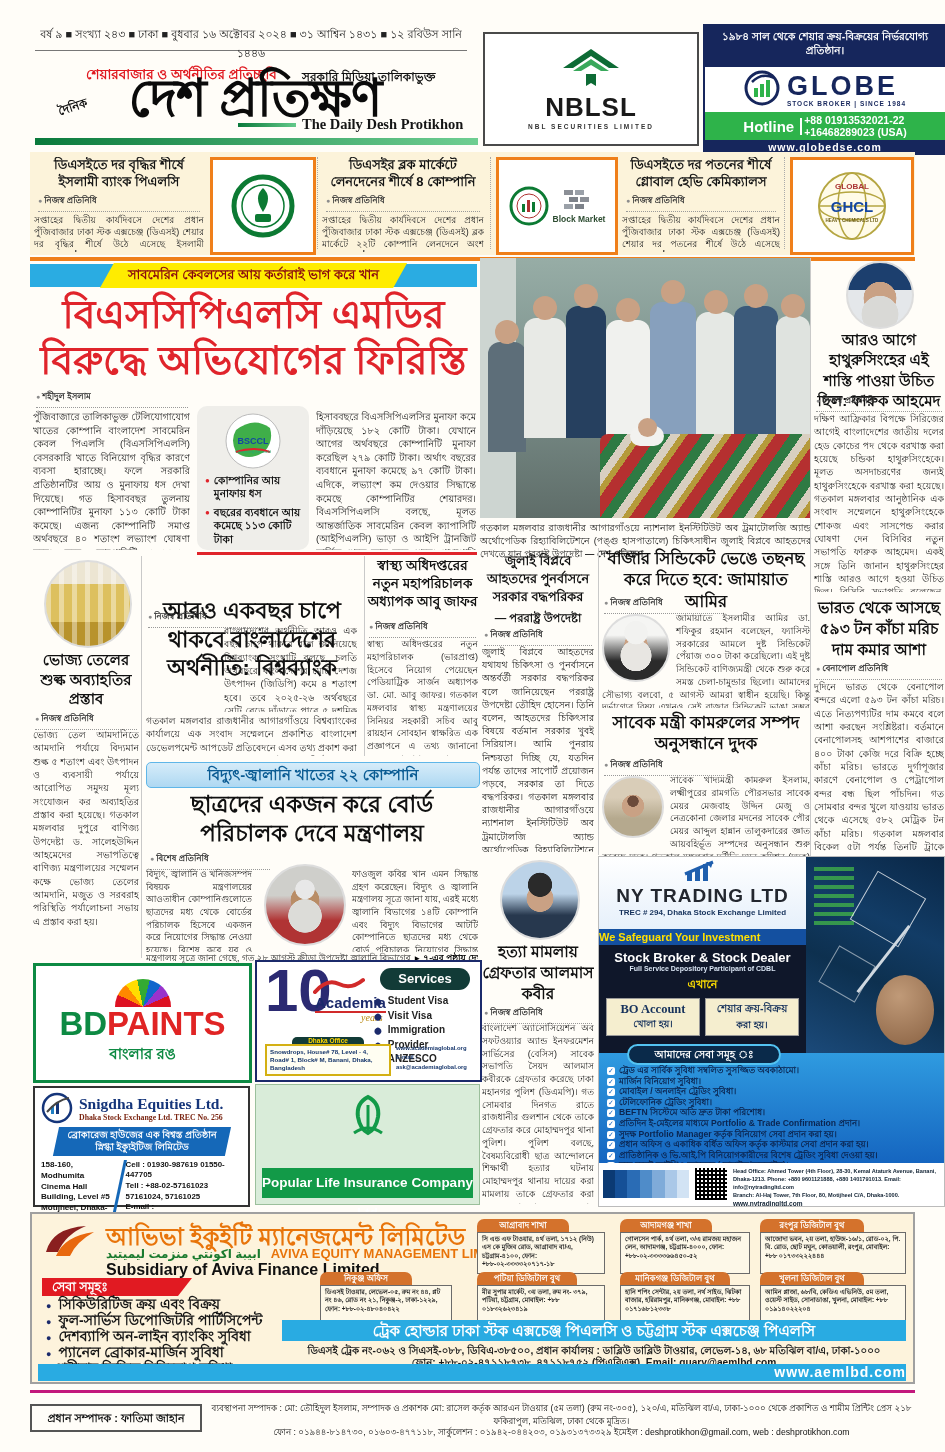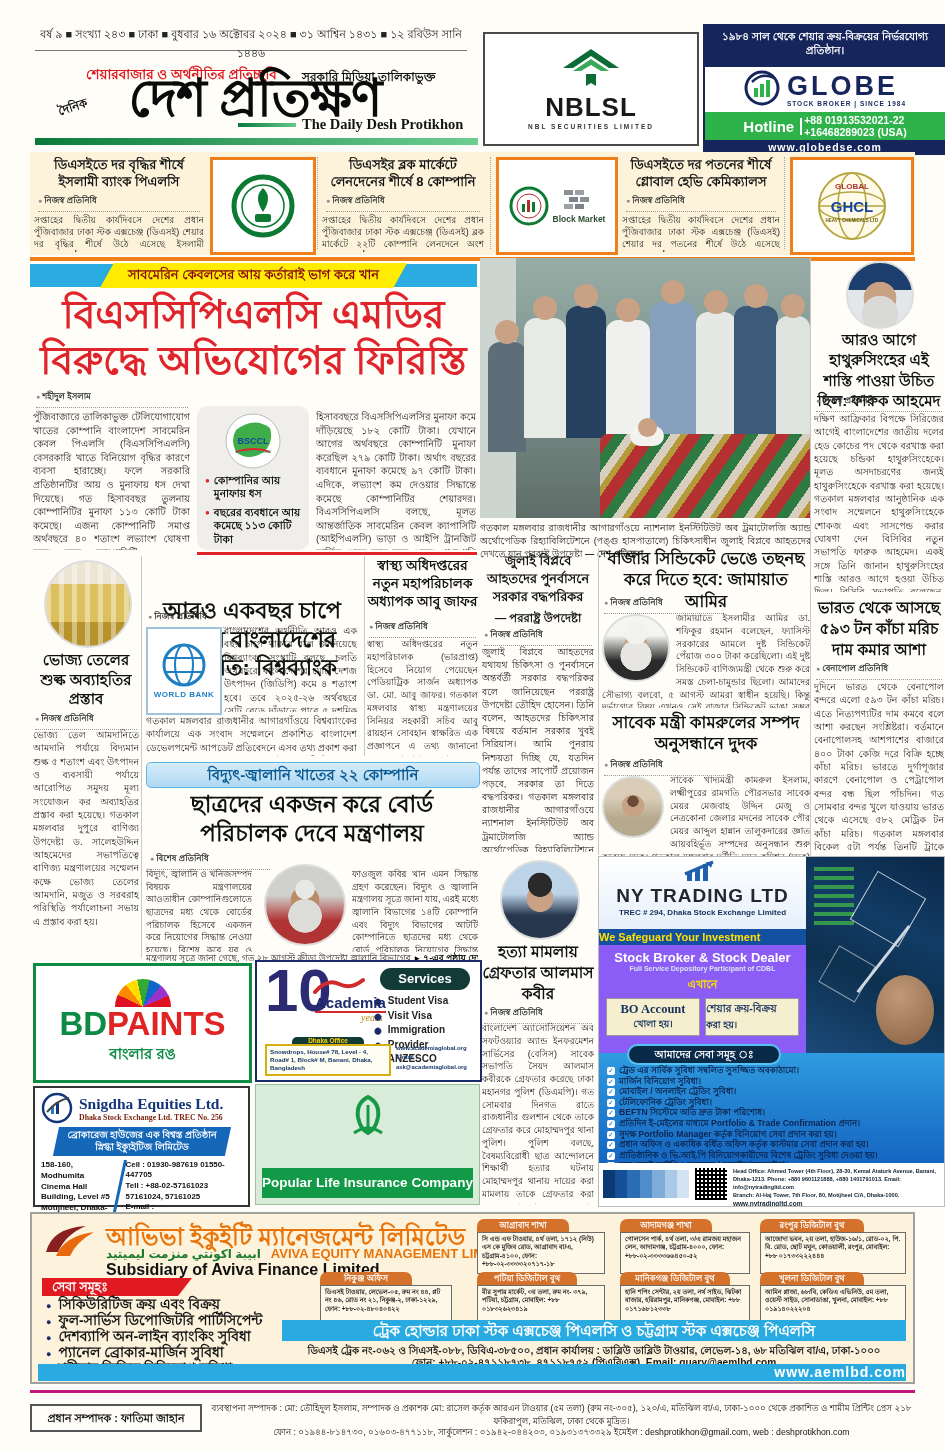--- a/index.html
+++ b/index.html
@@ -277,29 +277,20 @@
 
   <div class="abs circle" style="left:44px;top:560px;width:84px;height:84px;border:2px solid #ddd;background:
       repeating-linear-gradient(90deg, rgba(255,255,255,.4) 0 5px, transparent 5px 13px),
       linear-gradient(180deg,#ece5d2 0 26%, #ddc05e 26% 72%, #b8932c 72%);"></div>
   <div class="abs hl" style="left:33px;top:650px;width:106px;font-size:15px;line-height:1.3;">ভোজ্য তেলের শুল্ক অব্যাহতির প্রস্তাব</div>
   <div class="abs byline" style="left:35px;top:712px;width:102px;">নিজস্ব প্রতিনিধি</div>
   <div class="abs bn clip" style="left:33px;top:728px;width:106px;height:230px;font-size:9.4px;">ভোজ্য তেল আমদানিতে আমদানি পর্যায়ে বিদ্যমান শুল্ক ৫ শতাংশ এবং উৎপাদন ও ব্যবসায়ী পর্যায়ে আরোপিত সমুদয় মূল্য সংযোজন কর অব্যাহতির প্রস্তাব করা হয়েছে। গতকাল মঙ্গলবার দুপুরে বাণিজ্য উপদেষ্টা ড. সালেহউদ্দিন আহমেদের সভাপতিত্বে বাণিজ্য মন্ত্রণালয়ের সম্মেলন কক্ষে ভোজ্য তেলের আমদানি, মজুত ও সরবরাহ পরিস্থিতি পর্যালোচনা সভায় এ প্রস্তাব করা হয়।</div>
 
   <div class="abs hl" style="left:146px;top:557px;width:212px;font-size:22px;line-height:1.3;margin-top:40px;">আরও একবছর চাপে থাকবে বাংলাদেশের অর্থনীতি: বিশ্বব্যাংক</div>
   <div class="abs byline" style="left:148px;top:610px;width:120px;">নিজস্ব প্রতিনিধি</div>
-  <div class="abs" style="left:146px;top:627px;width:72px;height:84px;border:2px solid #9fc2dd;background:#fff;display:flex;flex-direction:column;align-items:center;justify-content:center;gap:3px;">
-    <svg width="44" height="44" viewBox="0 0 44 44">
-      <circle cx="22" cy="22" r="20" fill="none" stroke="#1f7fc4" stroke-width="3"></circle>
-      <ellipse cx="22" cy="22" rx="9" ry="20" fill="none" stroke="#1f7fc4" stroke-width="2"></ellipse>
-      <line x1="2" y1="15" x2="42" y2="15" stroke="#1f7fc4" stroke-width="2"></line>
-      <line x1="2" y1="29" x2="42" y2="29" stroke="#1f7fc4" stroke-width="2"></line>
-    </svg>
-    <span style="font-size:8px;font-weight:800;color:#1f7fc4;letter-spacing:.5px;">WORLD BANK</span>
-  </div>
   <div class="abs bn clip" style="left:224px;top:624px;width:133px;height:88px;font-size:9.4px;">বাংলাদেশের অর্থনীতি আরও এক বছর চাপে থাকবে বলে জানিয়েছে বিশ্বব্যাংক। সংস্থাটি বলছে, চলতি অর্থবছরে বাংলাদেশের মোট দেশজ উৎপাদন (জিডিপি) কমে ৪ শতাংশ হবে। তবে ২০২৫-২৬ অর্থবছরে সেটি বেড়ে দাঁড়াতে পারে ৫ দশমিক ৫ শতাংশ।</div>
   <div class="abs bn clip" style="left:146px;top:714px;width:211px;height:42px;font-size:9.4px;">
     <span>গতকাল মঙ্গলবার রাজধানীর আগারগাঁওয়ে বিশ্বব্যাংকের কার্যালয়ে এক সংবাদ সম্মেলনে প্রকাশিত বাংলাদেশ ডেভেলপমেন্ট আপডেট প্রতিবেদনে এসব তথ্য প্রকাশ করা হয়। সংবাদ সম্মেলনে বক্তব্য অনলাইনে ওয়াশিংটন থেকে বক্তব্য রাখেন- বিশ্বব্যাংকের কান্ট্রি ডিরেক্টর আবদৌলায়ে সেক। এ সময় উপস্থিত ছিলেন- বিশ্বব্যাংকের সিনিয়র ইকোনমিস্ট ধ্রুব শর্মা, ইকোনমিস্ট</span>
     
   </div>
 
   <div class="abs hl" style="left:367px;top:557px;width:111px;font-size:13.5px;line-height:1.35;">স্বাস্থ্য অধিদপ্তরের নতুন মহাপরিচালক অধ্যাপক আবু জাফর</div>
   <div class="abs byline" style="left:369px;top:620px;width:107px;">নিজস্ব প্রতিনিধি</div>
   <div class="abs bn clip" style="left:367px;top:638px;width:111px;height:118px;font-size:9px;">
     <span>স্বাস্থ্য অধিদপ্তরের নতুন মহাপরিচালক (ভারপ্রাপ্ত) হিসেবে নিয়োগ পেয়েছেন পেডিয়াট্রিক সার্জন অধ্যাপক ডা. মো. আবু জাফর। গতকাল মঙ্গলবার স্বাস্থ্য মন্ত্রণালয়ের সিনিয়র সহকারী সচিব আবু রায়হান সোবহান স্বাক্ষরিত এক প্রজ্ঞাপনে এ তথ্য জানানো হয়েছে। প্রজ্ঞাপনে বলা হয়েছে, সাবেক মহাপরিচালক অধ্যাপক ডা. মোহাম্মদ রোবেদ আমিনকে পরবর্তী উপযুক্ত পদে পদায়নের জন্য পার-১ শাখায়</span>
@@ -418,30 +409,30 @@
         <rect x="8" y="12" width="5" height="9" fill="#1f5fae"></rect>
         <rect x="16" y="8" width="5" height="13" fill="#1f5fae"></rect>
         <rect x="24" y="4" width="5" height="17" fill="#1f5fae"></rect>
         <path d="M6 14 L34 2" stroke="#1f5fae" stroke-width="3" fill="none"></path>
         <path d="M34 2 l-7 0 5 6 Z" fill="#1f5fae"></path>
       </svg>
       <div style="font-size:19px;font-weight:800;color:#23272f;letter-spacing:1px;line-height:1;">NY TRADING LTD</div>
       <div style="font-size:8px;font-weight:800;color:#16325c;margin-top:3px;">TREC # 294, Dhaka Stock Exchange Limited</div>
     </div>
     <div class="abs" style="left:0;top:72px;width:207px;height:16px;background:#1450a0;color:#ffe000;font-size:11px;font-weight:800;text-align:left;line-height:16px;">We Safeguard Your Investment</div>
-    <div class="abs" style="left:0;top:88px;width:207px;height:108px;background:#8b5cf6;text-align:center;">
+    <div class="abs" style="left:0;top:88px;width:207px;height:108px;background:#0f172a;text-align:center;">
       <div style="font-size:13px;font-weight:800;color:#fff;margin-top:5px;">Stock Broker &amp; Stock Dealer</div>
       <div style="font-size:7px;font-weight:700;color:#d8e4f2;">Full Service Depository Participant of CDBL</div>
       <div style="font-size:11px;font-weight:800;color:#ffe000;margin-top:4px;">এখানে</div>
       <div style="display:flex;justify-content:center;gap:5px;margin-top:3px;">
         <div style="width:92px;height:36px;background:#f5eecf;border:1px solid #999;display:flex;flex-direction:column;align-items:center;justify-content:center;">
           <span style="font-family:'Liberation Serif',serif;font-size:12.5px;font-weight:800;color:#16325c;">BO Account</span>
           <span style="font-size:9.5px;font-weight:700;color:#16325c;">খোলা হয়।</span>
         </div>
-        <div style="width:92px;height:36px;background:#f5eecf;border:1px solid #999;display:flex;flex-direction:column;align-items:flex-start;justify-content:center;">
+        <div style="width:92px;height:36px;background:#f5eecf;border:1px solid #999;display:flex;flex-direction:column;align-items:center;justify-content:center;">
           <span style="font-size:10.5px;font-weight:800;color:#16325c;">শেয়ার ক্রয়-বিক্রয়</span>
           <span style="font-size:9.5px;font-weight:700;color:#16325c;">করা হয়।</span>
         </div>
       </div>
     </div>
     <div class="abs" style="left:28px;top:187px;width:150px;height:17px;background:#0a2a4a;border:2px solid #53c3f1;border-radius:12px;color:#fff;font-size:10.5px;font-weight:800;text-align:center;line-height:16px;z-index:3;">আমাদের সেবা সমূহ ঃ</div>
     <div class="abs" style="left:0;top:196px;width:345px;height:110px;background:linear-gradient(180deg,#2f9be0,#1565c0);padding:12px 8px 0;box-sizing:border-box;">
       <div class="ny-item">ট্রেড এর সার্বিক সুবিধা সম্বলিত সুসজ্জিত অবকাঠামো।</div>
       <div class="ny-item">মার্জিন বিনিয়োগ সুবিধা।</div>
       <div class="ny-item">মোবাইল / অনলাইন ট্রেডিং সুবিধা।</div>

